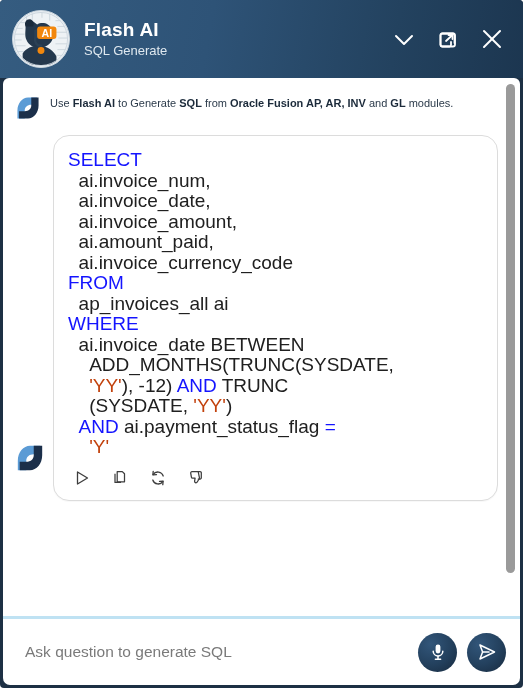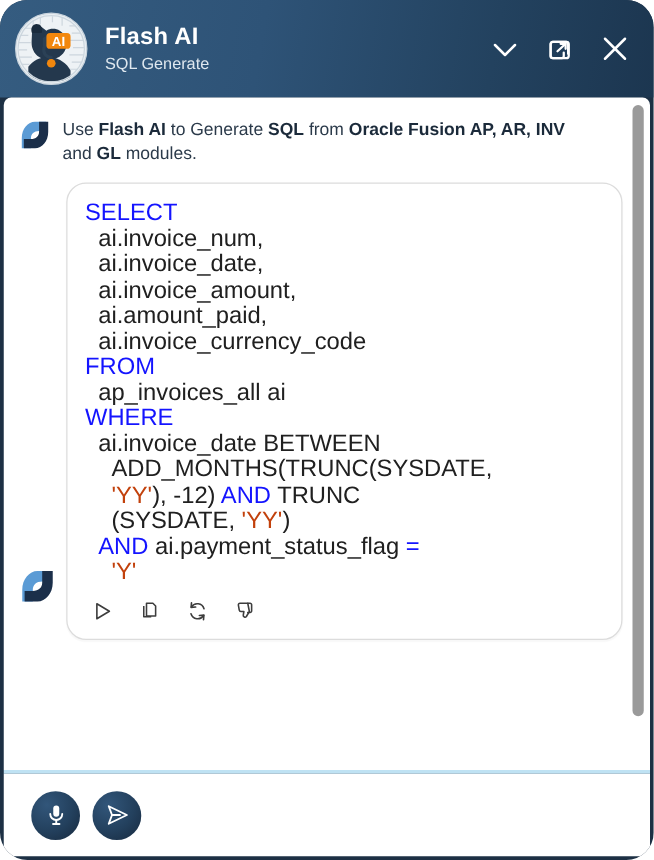--- a/index.html
+++ b/index.html
@@ -10,21 +10,21 @@
     background: #ffffff;
     font-family: "Liberation Sans", sans-serif;
     overflow: hidden;
   }
 
   #app {
     position: relative;
     width: 523px;
     height: 688px;
     background: #1d3044;
-    border-radius: 22px;
+    border-radius: 4px;
     overflow: hidden;
     display: flex;
     flex-direction: column;
   }
 
   
   .header {
     position: relative;
     height: 78px;
     flex: 0 0 78px;
@@ -106,21 +106,21 @@
   .intro-row {
     display: flex;
     align-items: flex-start;
     gap: 9px;
     margin-bottom: 14px;
   }
   .brand-mark { flex: 0 0 26px; width: 26px; height: 26px; margin-top: 3px; }
   .brand-mark svg { display: block; width: 100%; height: 100%; }
 
   .intro-text {
-    font-size: 14px;
+    font-size: 11px;
     line-height: 19px;
     color: #2b3a4a;
     padding-top: 2px;
     max-width: 420px;
   }
   .intro-text b { font-weight: bold; color: #1b2a3a; }
 
   
   .user-row {
     display: flex;
@@ -388,20 +388,21 @@
     </div>
 
     <div class="scrollbar-track">
       <div class="scrollbar-thumb"></div>
     </div>
   </div>
 
   <div class="divider"></div>
 
   <div class="input-bar">
+    <input class="ask-input" type="text" placeholder="Ask question to generate SQL" style="">
     <button class="round-btn" title="Voice input">
       <svg width="20" height="20" viewBox="0 0 20 20" fill="none" stroke="#ffffff" stroke-width="1.5" stroke-linecap="round" stroke-linejoin="round">
         <rect x="7.6" y="2.4" width="4.8" height="9.0" rx="2.4" fill="#ffffff" stroke="none"></rect>
         <path d="M5.2 9.2 a4.8 4.8 0 0 0 9.6 0"></path>
         <line x1="10" y1="14.2" x2="10" y2="17.0"></line>
         <line x1="7.4" y1="17.2" x2="12.6" y2="17.2"></line>
       </svg>
     </button>
     <button class="round-btn" title="Send">
       <svg width="22" height="22" viewBox="0 0 22 22" fill="none" stroke="#ffffff" stroke-width="1.5" stroke-linejoin="round" stroke-linecap="round">

